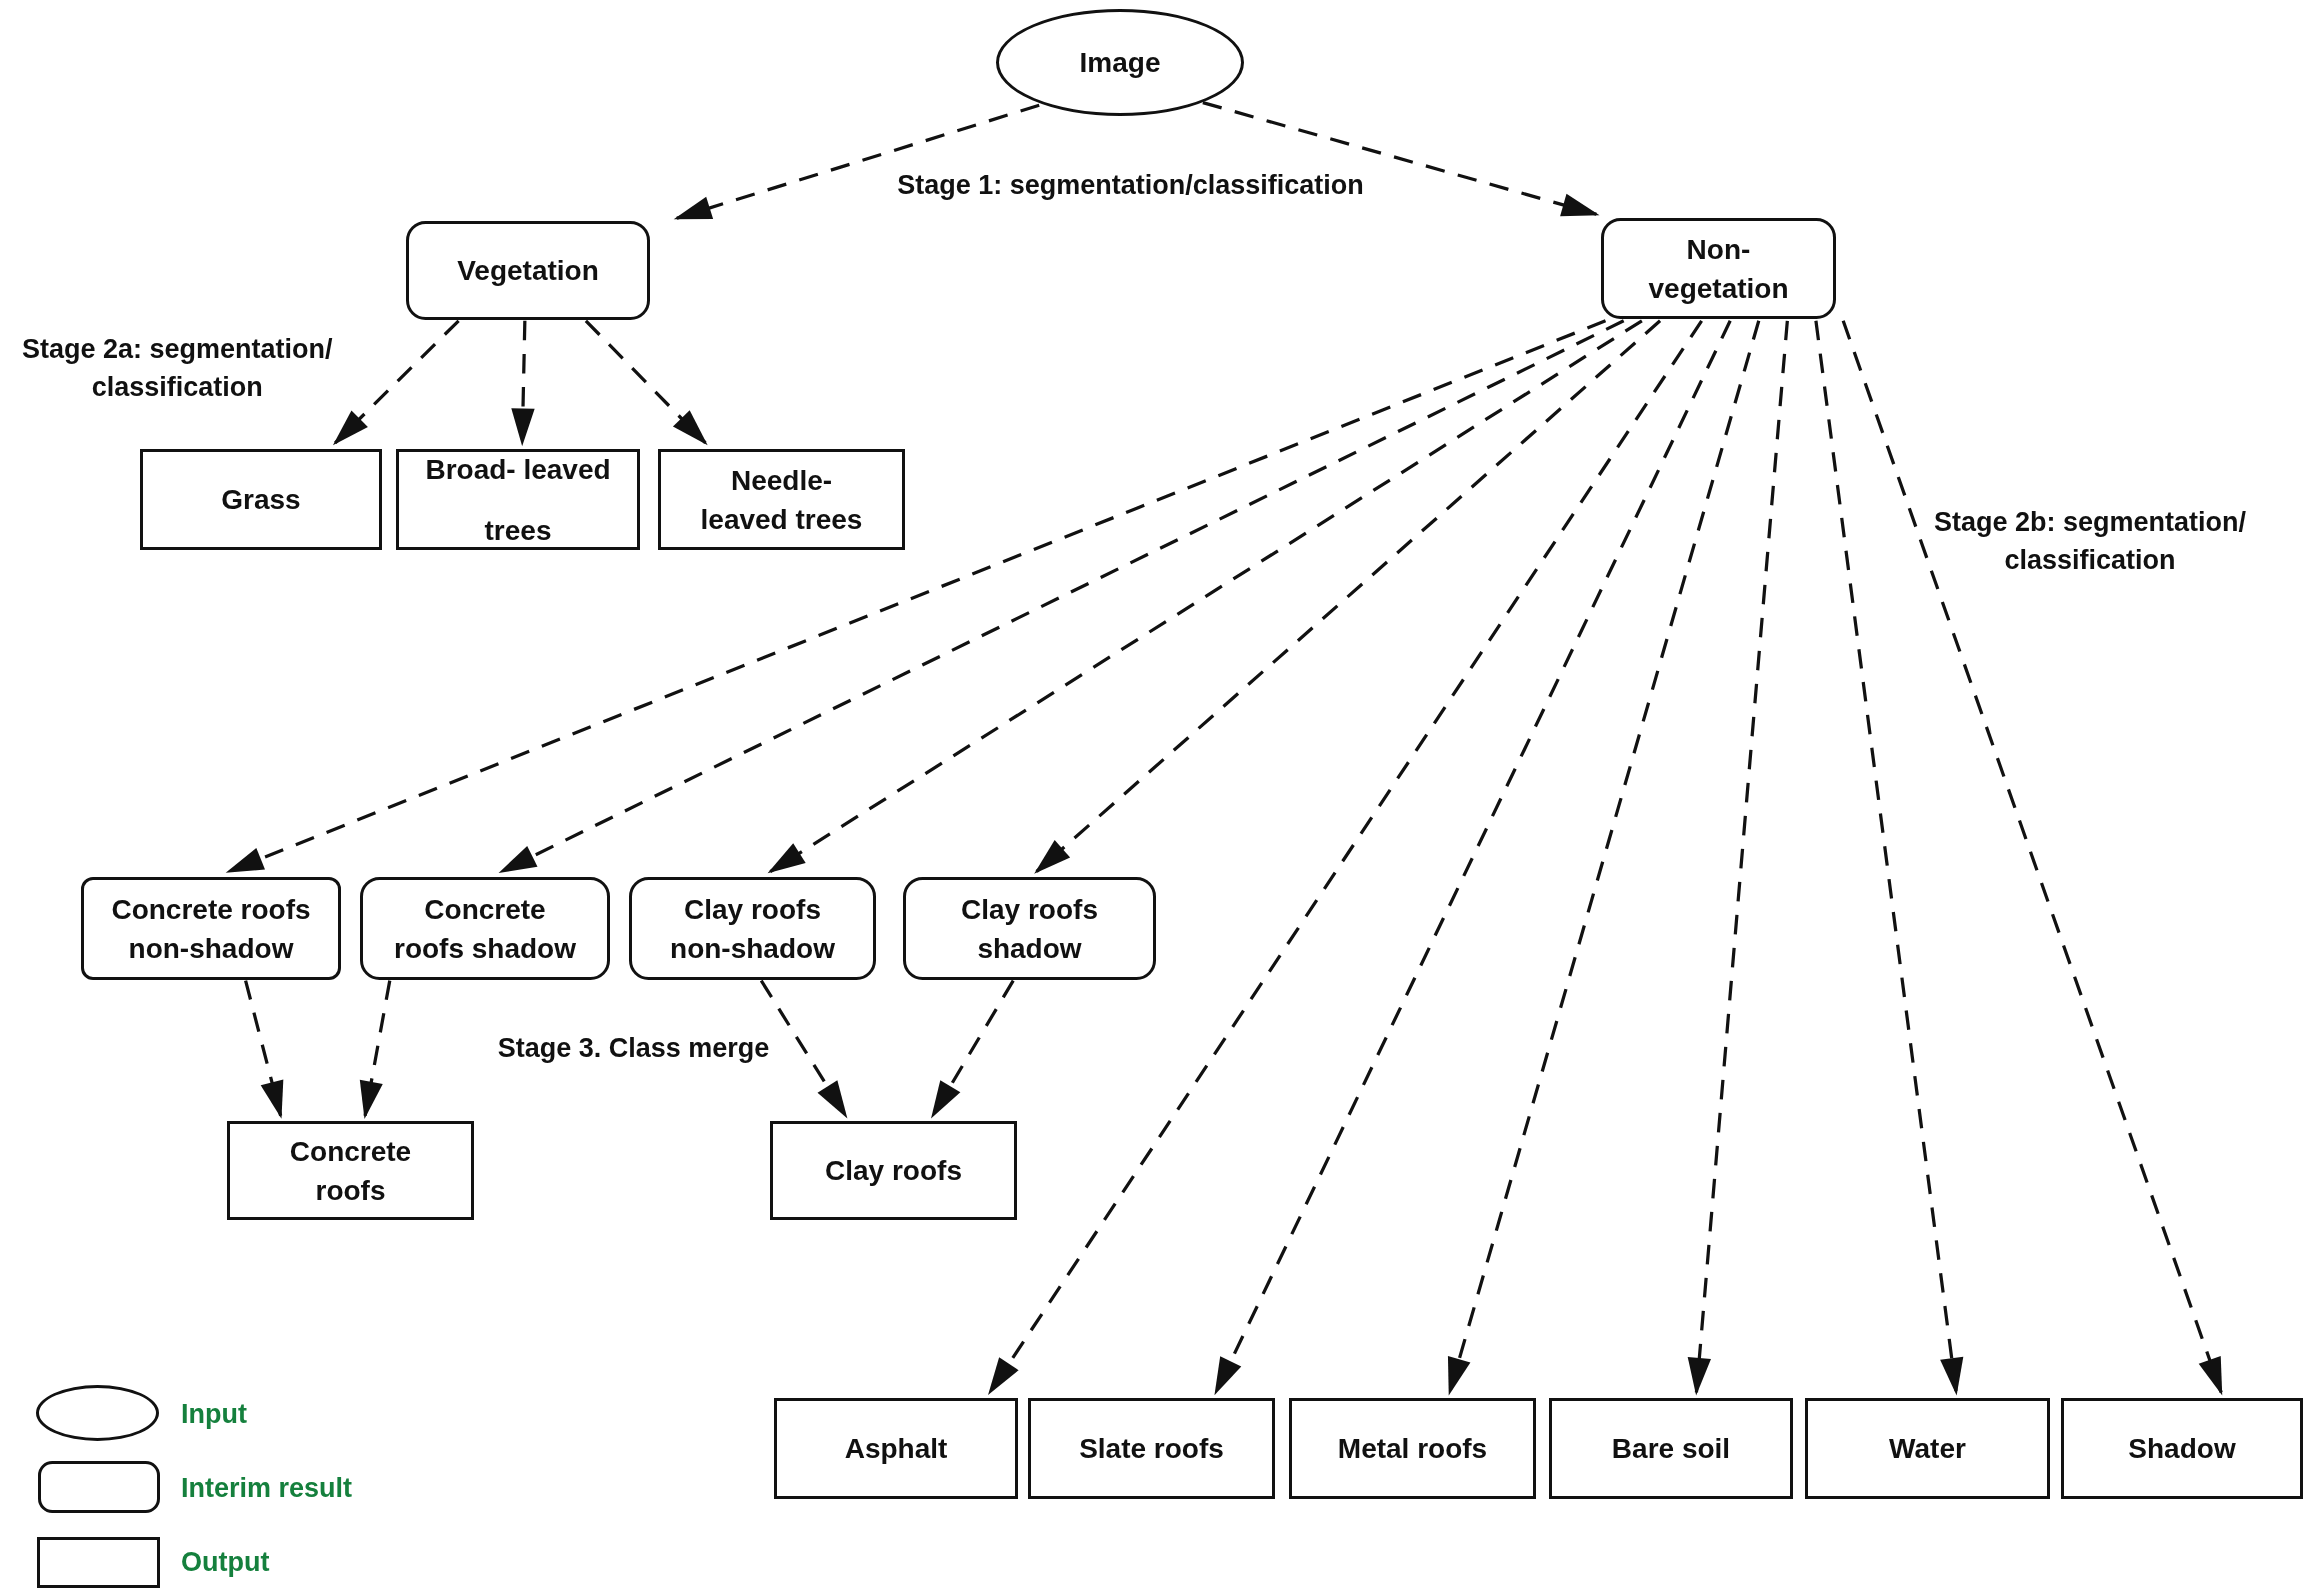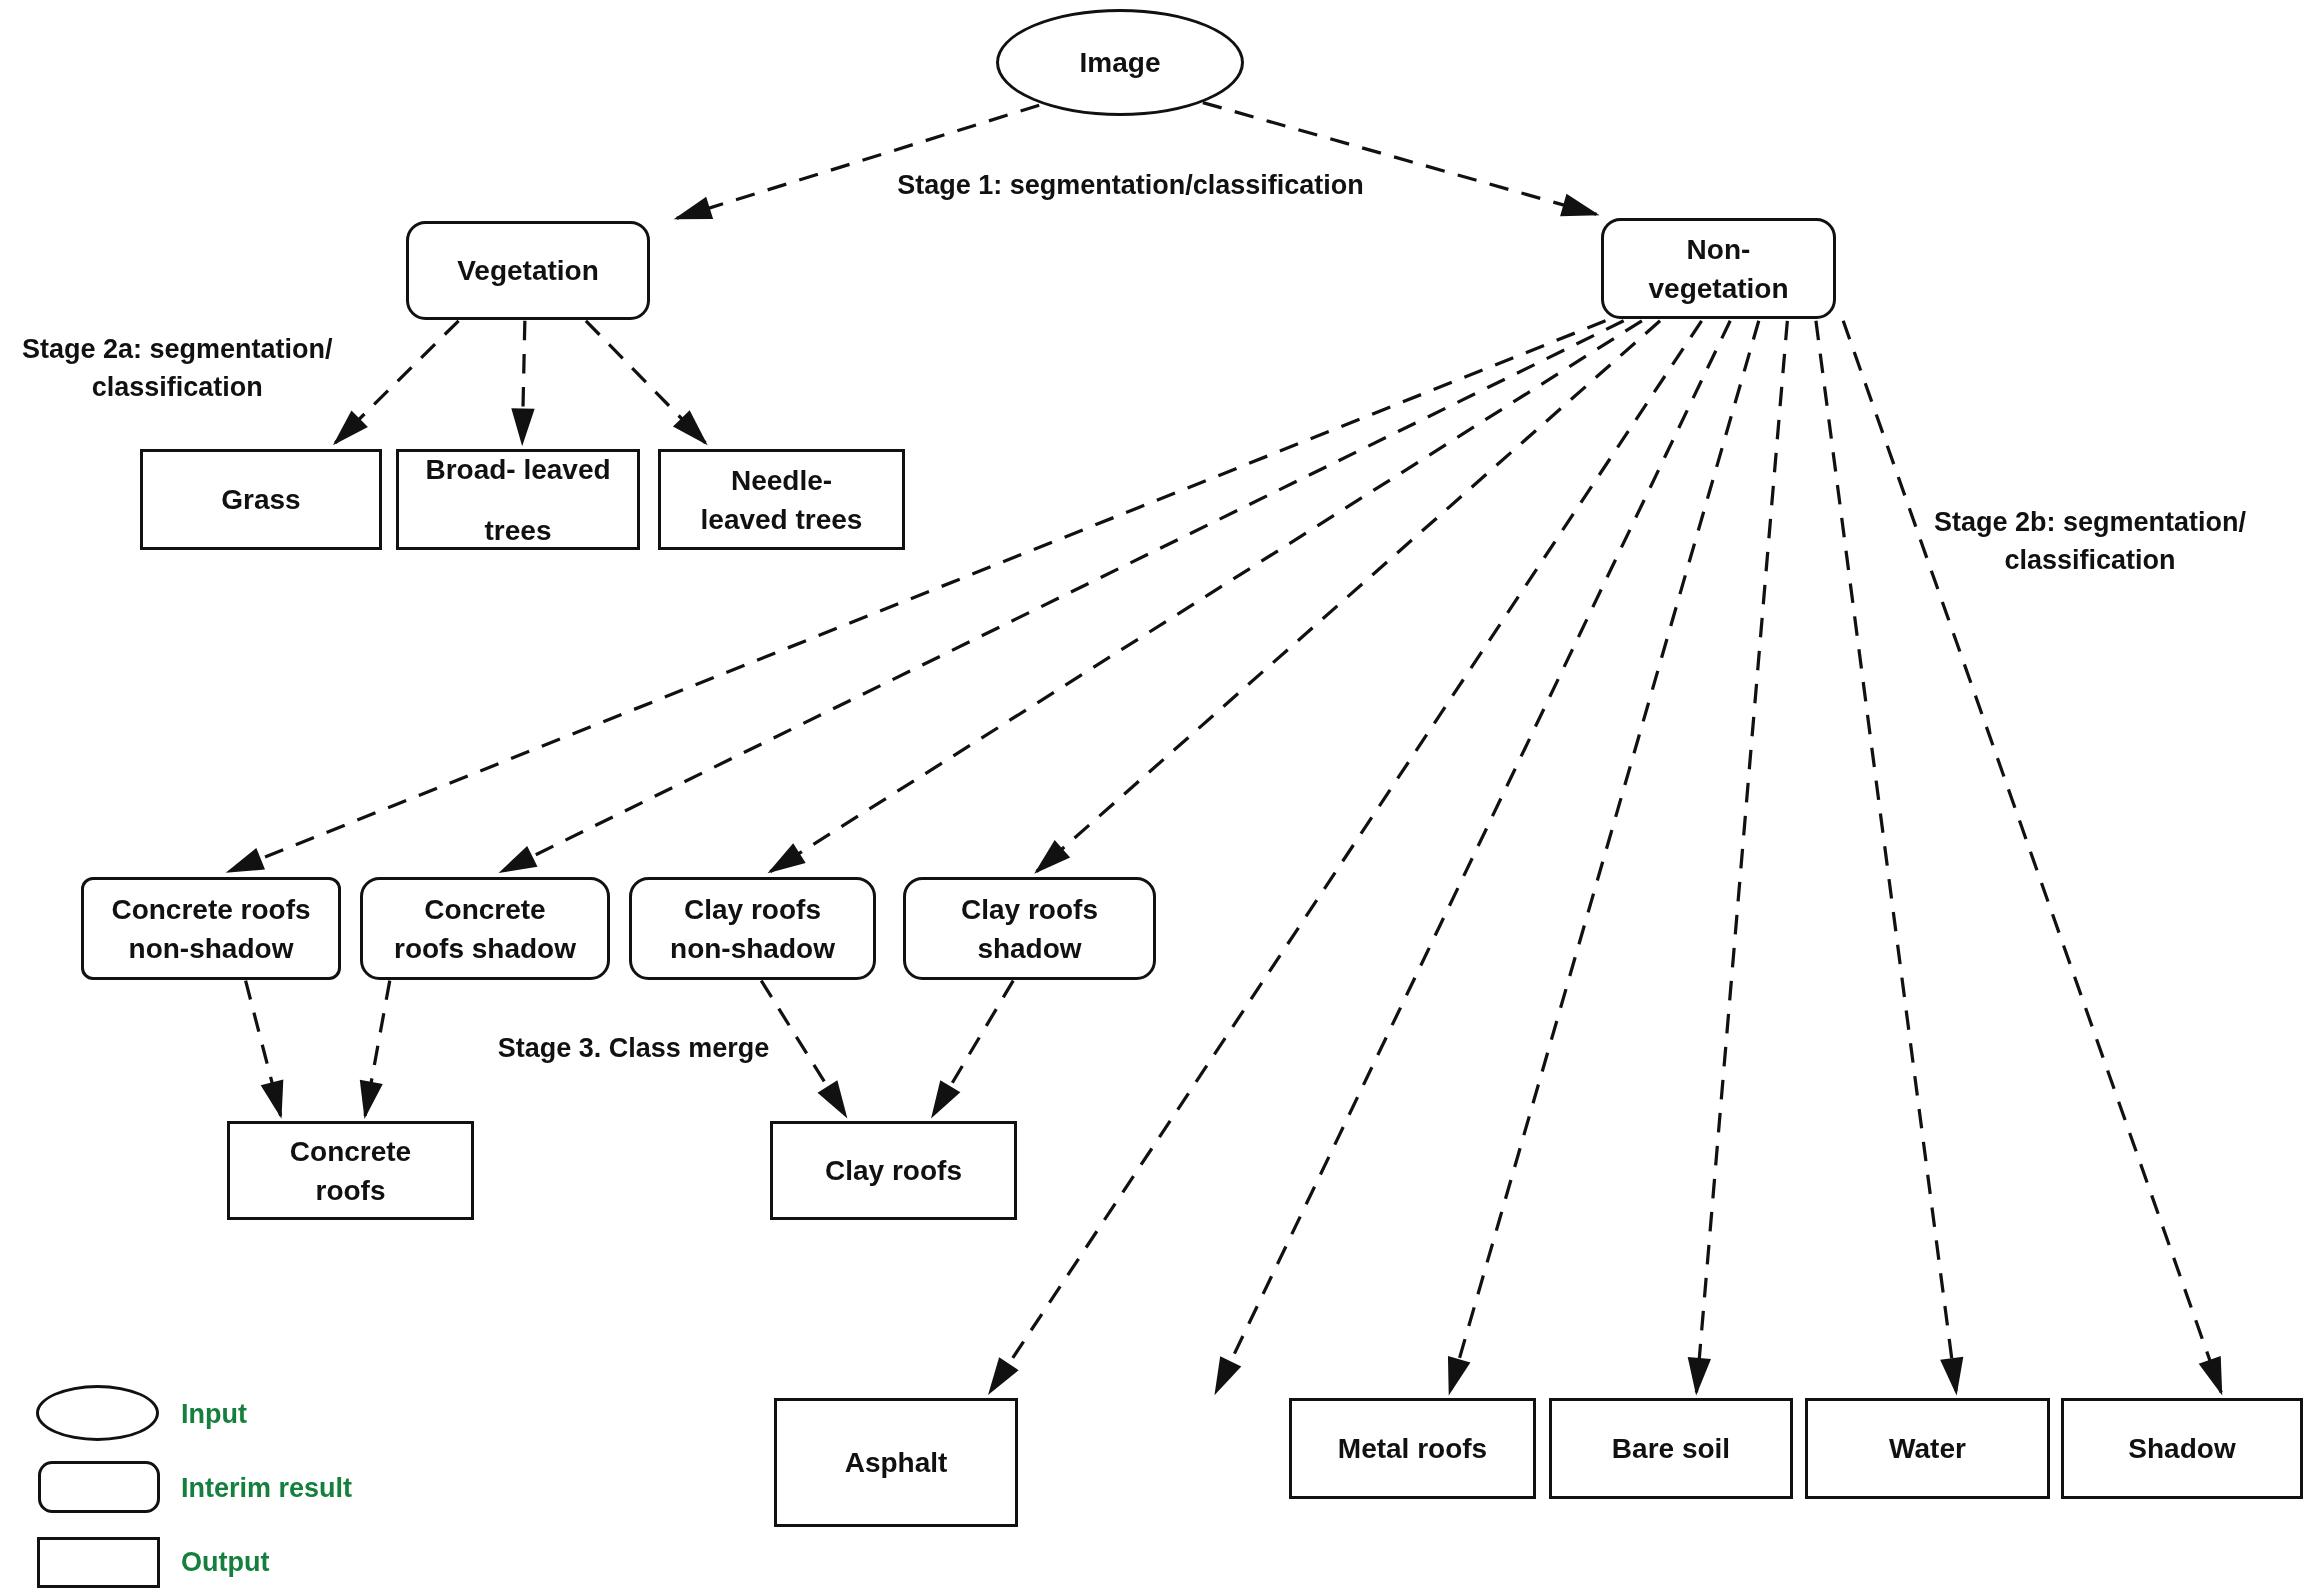--- a/index.html
+++ b/index.html
@@ -36,21 +36,21 @@
   .n-nonveg{left:1601px;top:218px;width:235px;height:101px;}
   .n-grass{left:140px;top:449px;width:242px;height:101px;}
   .n-broad{left:396px;top:449px;width:244px;height:101px;gap:22px;}
   .n-needle{left:658px;top:449px;width:247px;height:101px;}
   .n-concrete-ns{left:81px;top:877px;width:260px;height:103px;border-radius:12px;}
   .n-concrete-s{left:360px;top:877px;width:250px;height:103px;}
   .n-clay-ns{left:629px;top:877px;width:247px;height:103px;}
   .n-clay-s{left:903px;top:877px;width:253px;height:103px;}
   .n-concrete-out{left:227px;top:1121px;width:247px;height:99px;}
   .n-clay-out{left:770px;top:1121px;width:247px;height:99px;}
-  .n-asphalt{left:774px;top:1398px;width:244px;height:129px;}
+  .n-asphalt{left:774px;top:1398px;width:244px;height:101px;}
   .n-slate{left:1028px;top:1398px;width:247px;height:101px;}
   .n-metal{left:1289px;top:1398px;width:247px;height:101px;}
   .n-bare{left:1549px;top:1398px;width:244px;height:101px;}
   .n-water{left:1805px;top:1398px;width:245px;height:101px;}
   .n-shadow{left:2061px;top:1398px;width:242px;height:101px;}
 
   
   .caption{
     position:absolute;
     font-weight:bold;font-size:27px;line-height:38px;
@@ -156,20 +156,23 @@
     <span class="ln">Concrete</span>
     <span class="ln">roofs</span>
   </div>
   <div class="node n-clay-out">
     <span class="ln">Clay roofs</span>
   </div>
 
   <div class="node n-asphalt">
     <span class="ln">Asphalt</span>
   </div>
+  <div class="node n-slate">
+    <span class="ln">Slate roofs</span>
+  </div>
   <div class="node n-metal">
     <span class="ln">Metal roofs</span>
   </div>
   <div class="node n-bare">
     <span class="ln">Bare soil</span>
   </div>
   <div class="node n-water">
     <span class="ln">Water</span>
   </div>
   <div class="node n-shadow">

